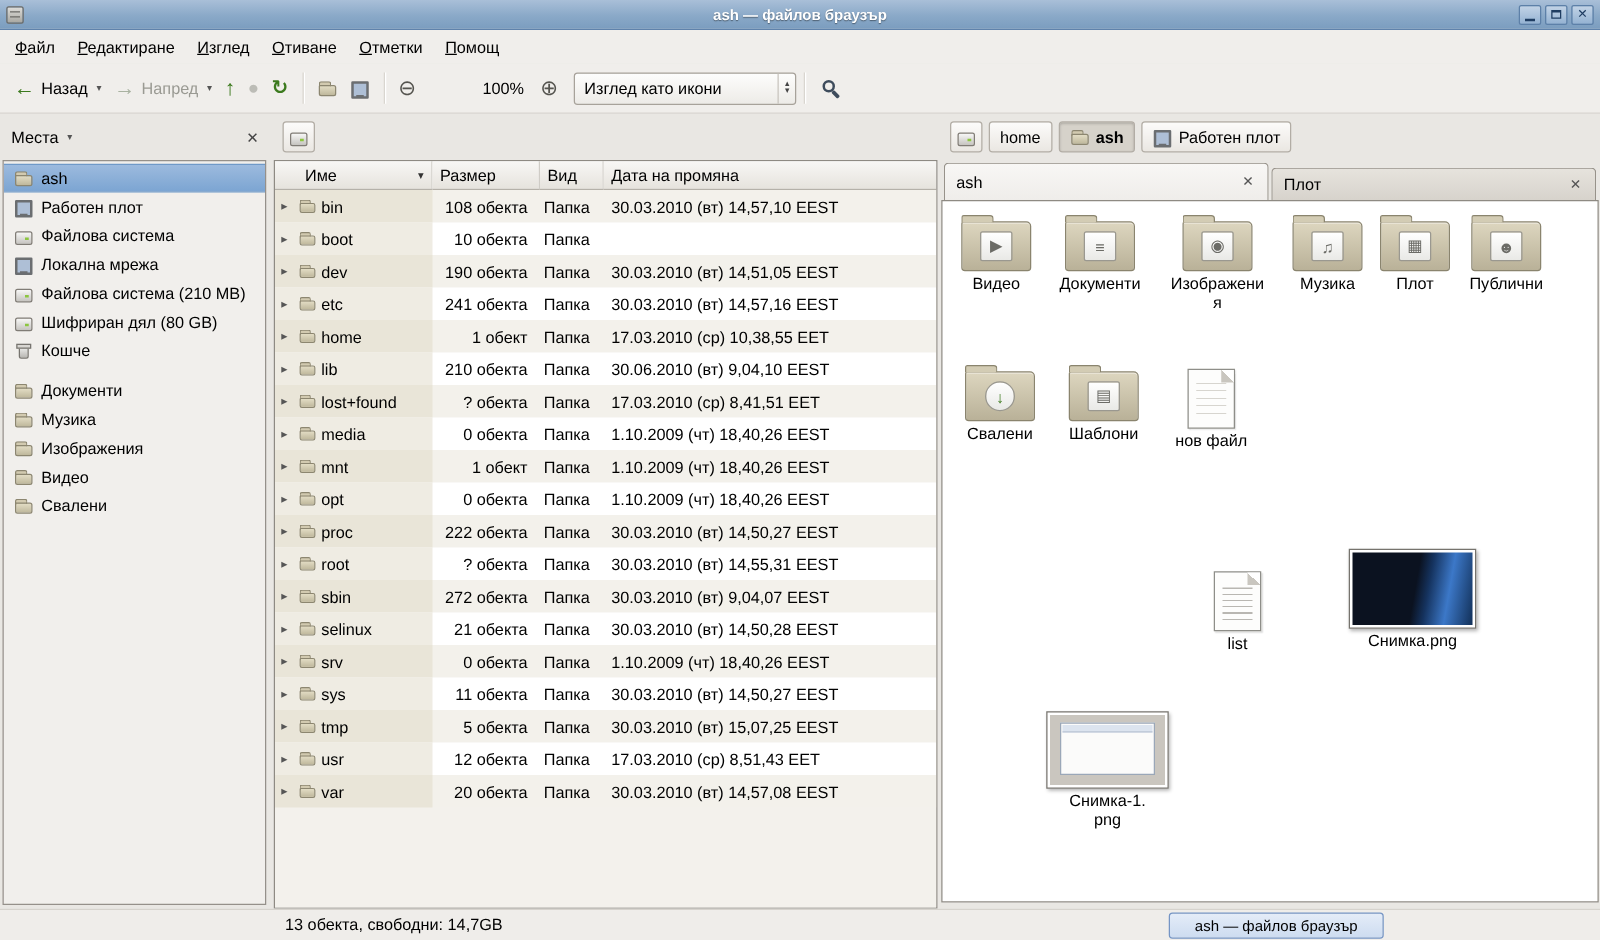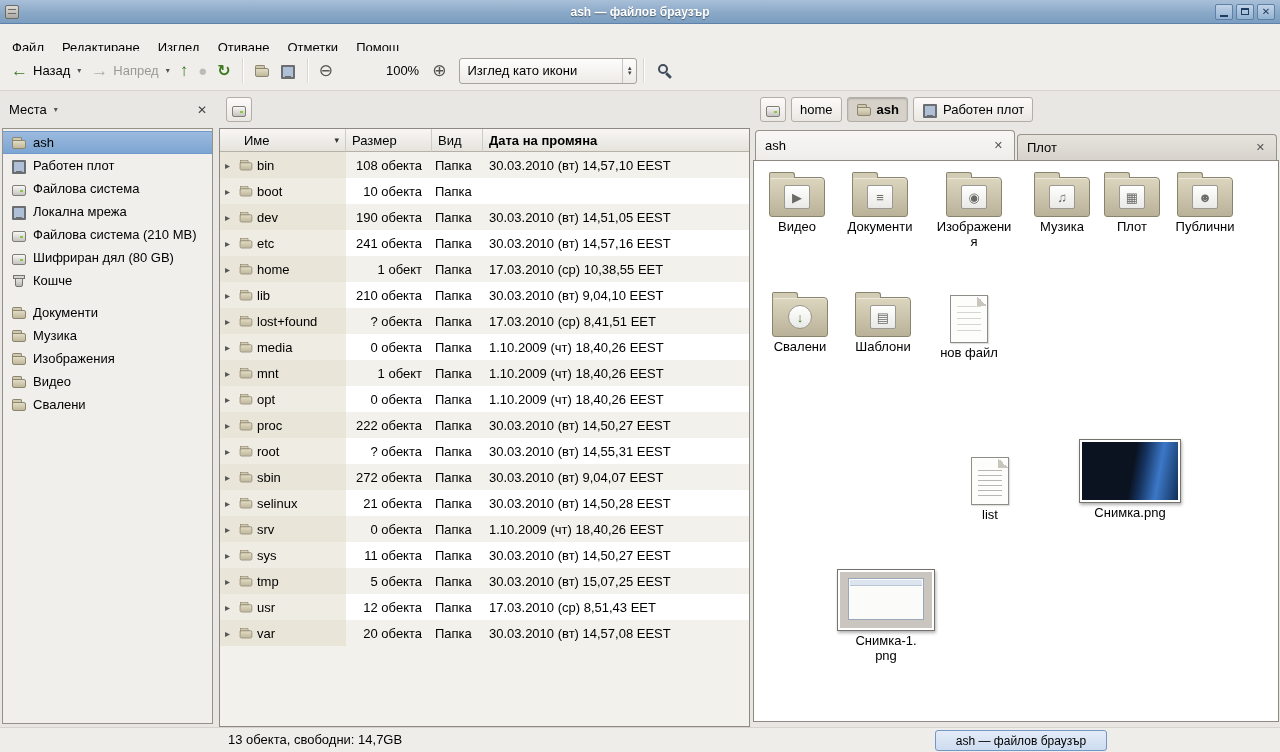--- a/index.html
+++ b/index.html
@@ -23,21 +23,21 @@
 .winbtn { width:18px; height:16px; border:1px solid #5d80a8; border-radius:2px;
   background:linear-gradient(#c2d3e6,#94b2d2); display:flex; align-items:center; justify-content:center;
   color:#1f3d62; }
 .glyph-min { width:8px; height:2px; background:#1f3d62; margin-top:8px; }
 .glyph-max { width:8px; height:7px; border:1px solid #1f3d62; border-top-width:2px; }
 .glyph-close { font-size:10px; font-weight:bold; line-height:1; }
 
 
 .menubar { position:absolute; top:24px; left:0; right:0; height:27px; background:#f0eeeb;
   display:flex; align-items:stretch; padding-left:3px; }
-.menu-item { display:flex; align-items:flex-start; padding:16px 9px; cursor:default; }
+.menu-item { display:flex; align-items:center; padding:4px 9px; cursor:default; }
 .menu-item > span { display:block; }
 .menu-item > span::first-letter { text-decoration:underline; }
 
 
 .toolbar { position:absolute; top:51px; left:0; right:0; height:40px; background:#f0eeeb;
   border-bottom:1px solid #d8d4cf; display:flex; align-items:center; padding:0 6px; }
 .tbtn { display:flex; align-items:center; gap:5px; padding:4px 5px; border-radius:3px; }
 .arrow { font-size:17px; font-weight:bold; color:#3c7a1e; line-height:1; }
 .arrow.gray { color:#a9b2a1; }
 .dis { color:#9a9a93; }
@@ -98,21 +98,21 @@
 
 .left-pane { position:absolute; left:219px; top:91px; width:531px; bottom:25px; }
 .tree { position:absolute; top:37px; left:0; right:0; bottom:0; border:1px solid #8e8a83;
   background:#fff; display:flex; flex-direction:column; overflow:hidden; }
 .thead { display:flex; height:23px; flex:none; }
 .th { background:linear-gradient(#f8f7f5,#e6e3dd); border-right:1px solid #cfccc6;
   border-bottom:1px solid #b5b1a9; display:flex; align-items:center; padding:0 6px; }
 .th-name { width:126px; padding-left:24px; }
 .th-size { width:86px; }
 .th-type { width:51px; }
-.th-date { flex:1; border-right:none;font-weight:bold; }
+.th-date { flex:1; border-right:none; }
 .sort { margin-left:auto; font-size:9px; color:#333; }
 .rows { flex:1; background:#f3f1ec; }
 .trow { display:flex; height:26px; align-items:stretch; }
 .trow:nth-child(odd)  { background:#f3f1eb; }
 .trow:nth-child(odd) .c-name { background:#e9e5d8; }
 .trow:nth-child(even) { background:#fff; }
 .trow:nth-child(even) .c-name { background:#efece3; }
 .c-name { width:126px; display:flex; align-items:center; gap:3px; padding-left:5px; overflow:hidden; }
 .exp { font-size:10px; color:#565656; width:10px; flex:none; }
 .c-name .ic16 { transform:scale(.9); }
@@ -394,21 +394,21 @@
         <span class="c-date">17.03.2010 (ср) 10,38,55 EET</span>
       </div>
       <div class="trow">
         <span class="c-name">
             <span class="exp">▸</span>
             <span class="ic16 mfolder"></span>
             <span>lib</span>
           </span>
         <span class="c-size">210 обекта</span>
         <span class="c-type">Папка</span>
-        <span class="c-date">30.03.2010 (вт) 9,04,10 EEST</span>
+        <span class="c-date">30.06.2010 (вт) 9,04,10 EEST</span>
       </div>
       <div class="trow">
         <span class="c-name">
             <span class="exp">▸</span>
             <span class="ic16 mfolder"></span>
             <span>lost+found</span>
           </span>
         <span class="c-size">? обекта</span>
         <span class="c-type">Папка</span>
         <span class="c-date">17.03.2010 (ср) 8,41,51 EET</span>

